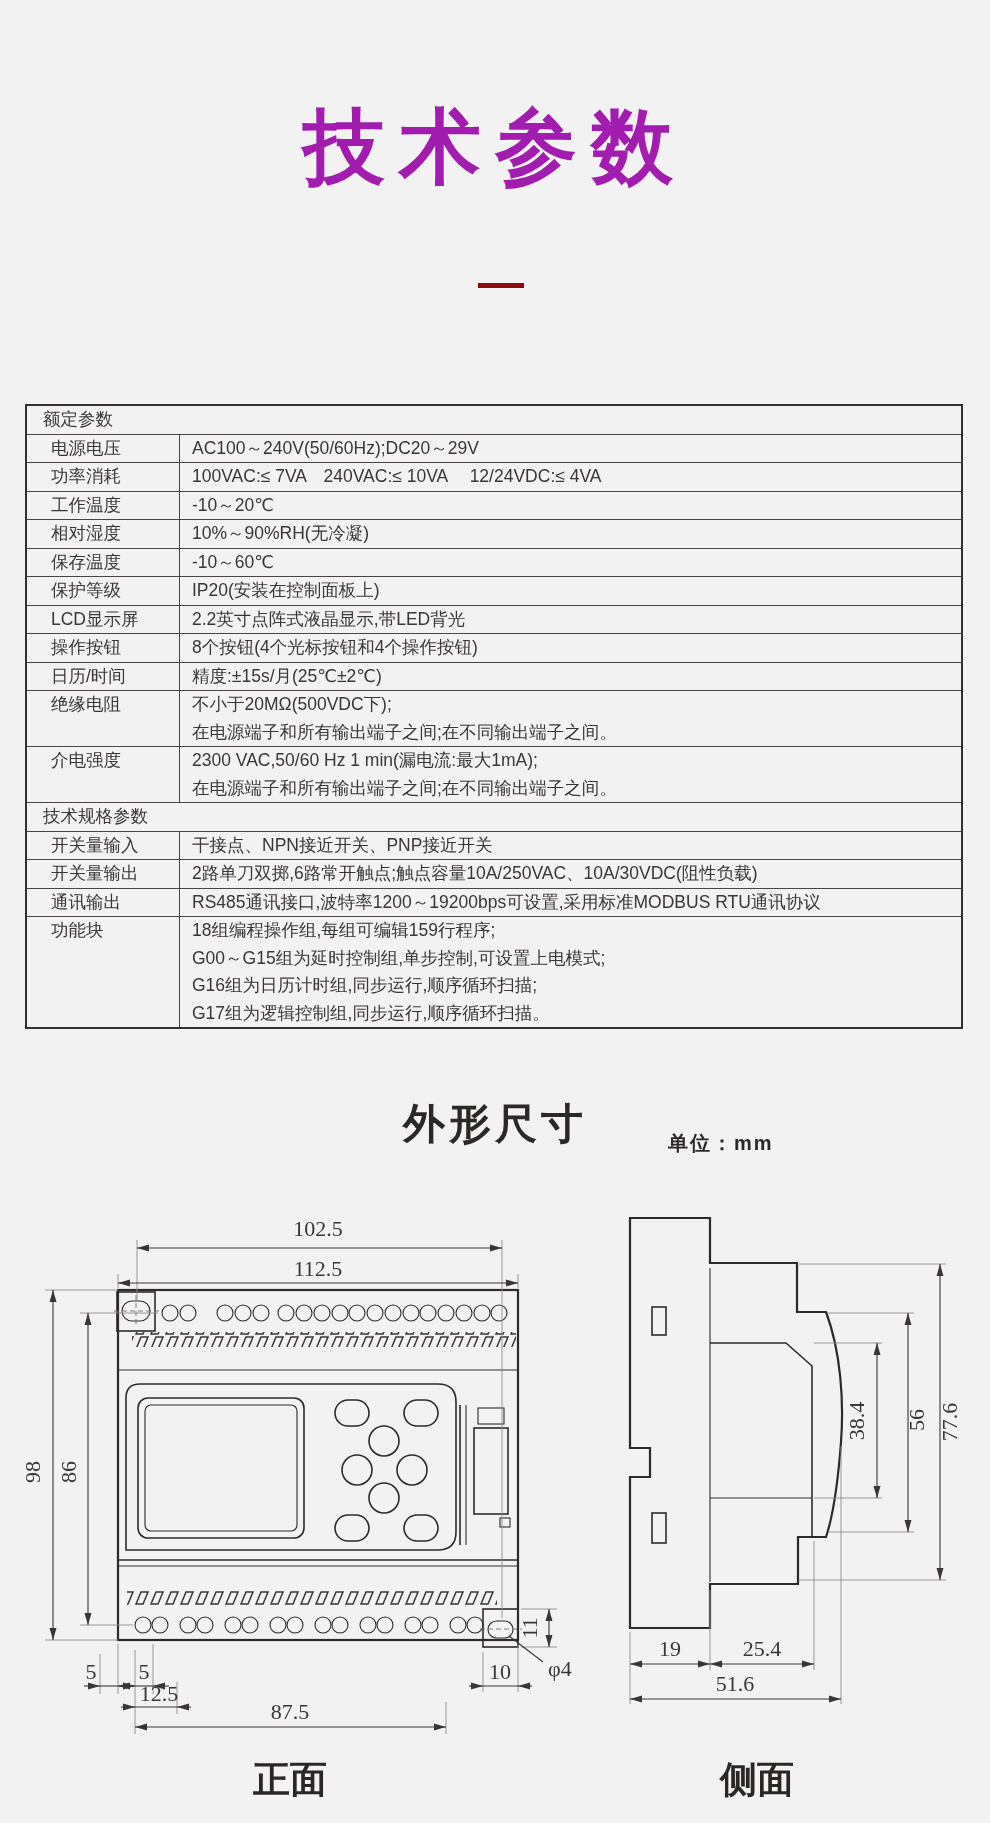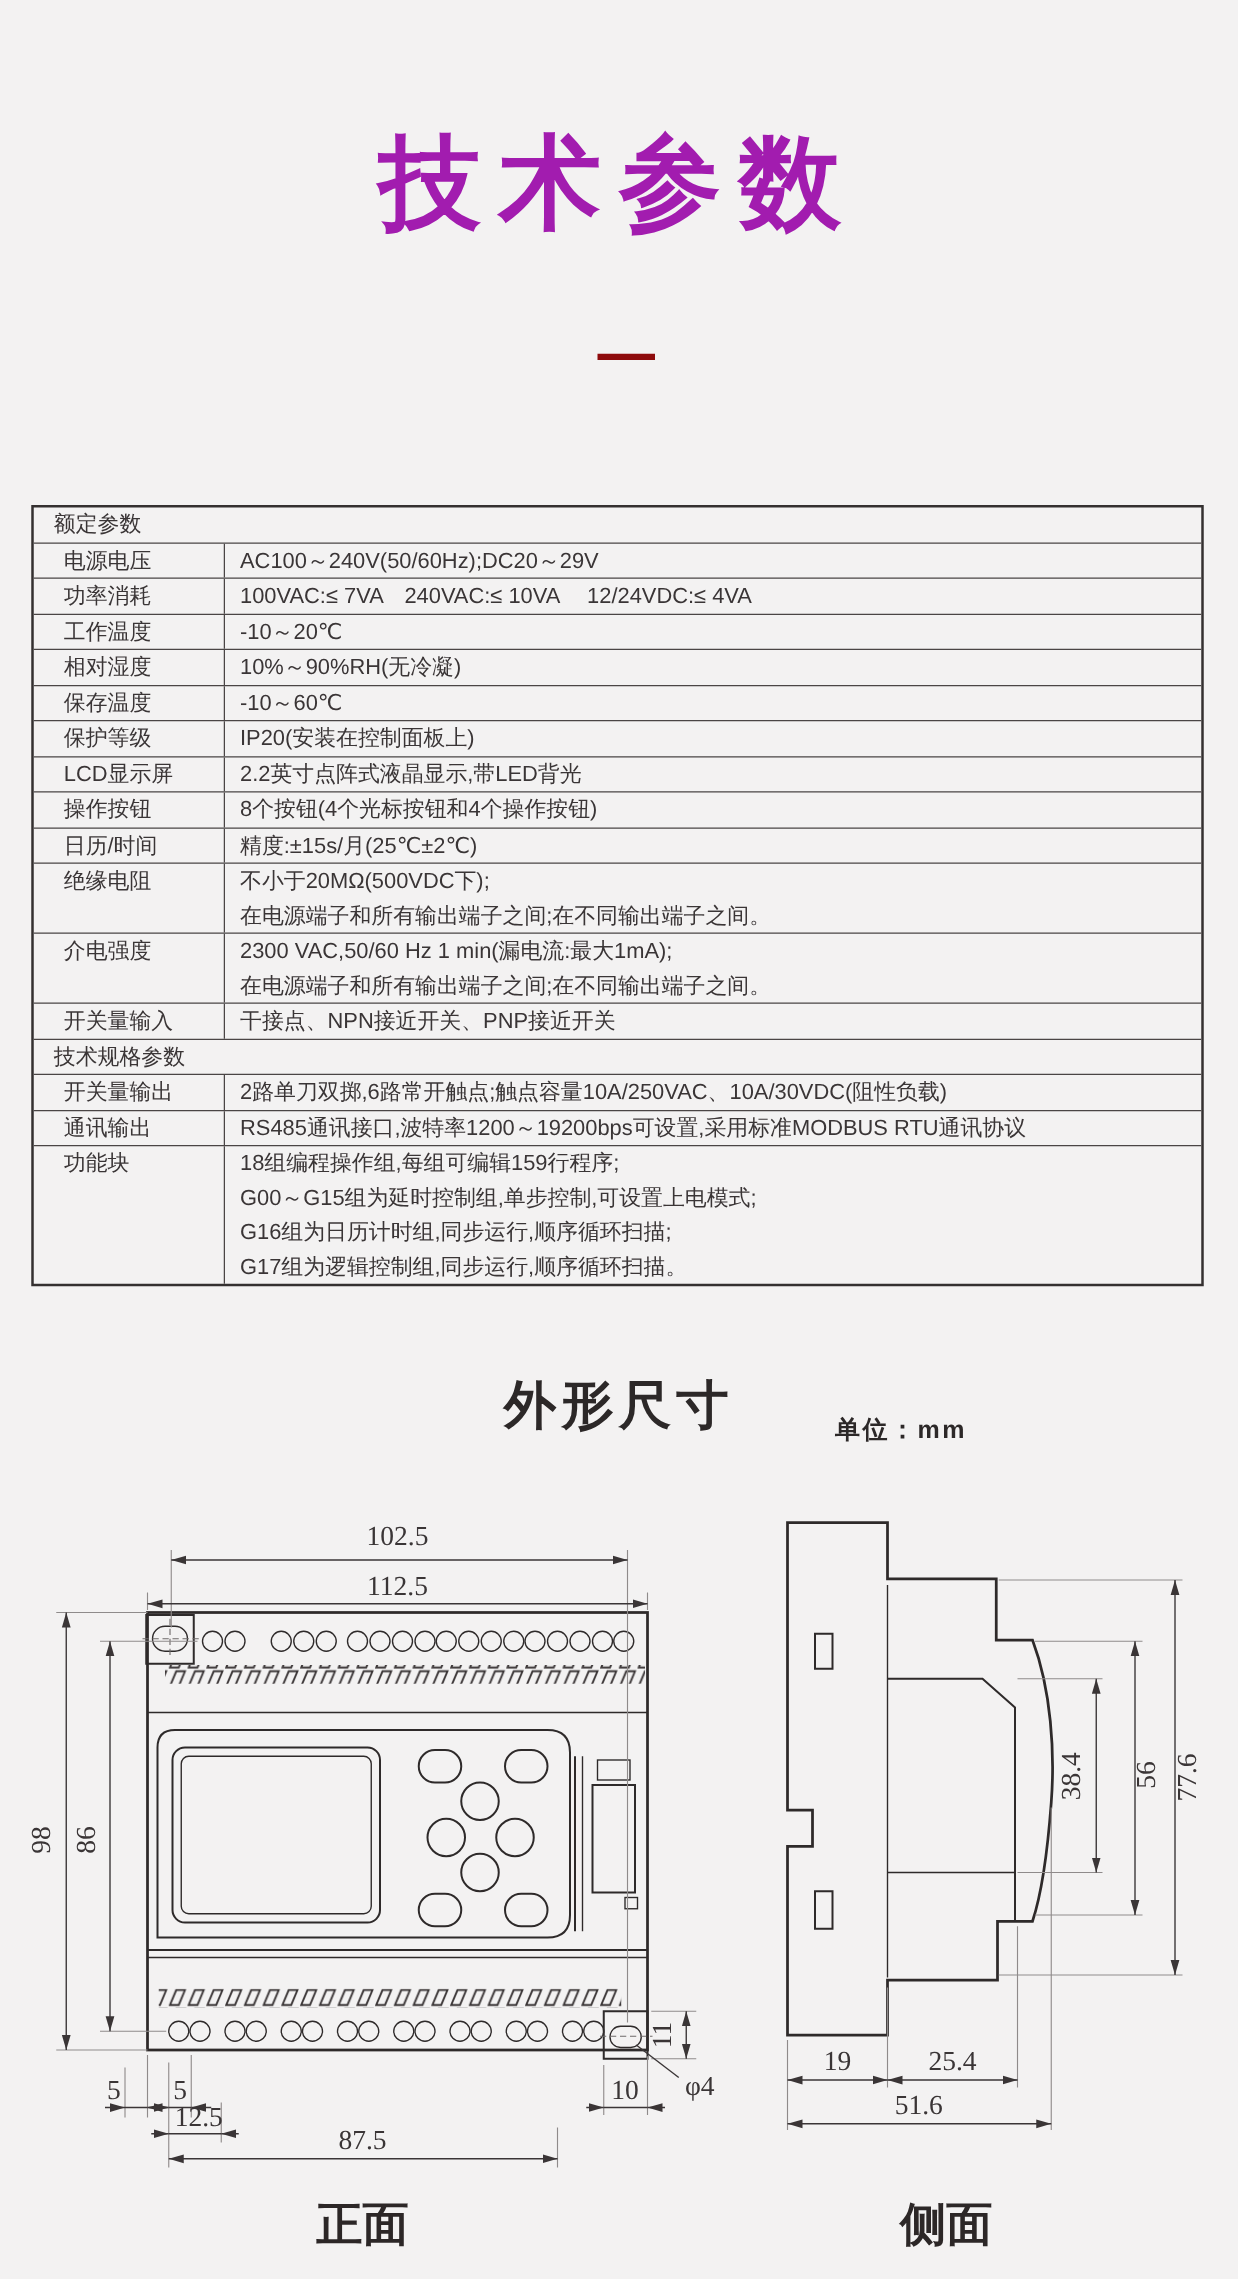--- a/index.html
+++ b/index.html
@@ -123,28 +123,28 @@
     </div>
   </div>
   <div class="trow">
     <div class="cell lab">介电强度</div>
     <div class="cell val">
       <div>2300 VAC,50/60 Hz 1 min(漏电流:最大1mA);</div>
       <div>在电源端子和所有输出端子之间;在不同输出端子之间。</div>
     </div>
   </div>
   <div class="trow">
+      <div class="cell full">技术规格参数</div>
+    </div>
+  <div class="trow">
     <div class="cell lab">开关量输入</div>
     <div class="cell val">
         <div>干接点、NPN接近开关、PNP接近开关</div>
       </div>
   </div>
-  <div class="trow">
-      <div class="cell full">技术规格参数</div>
-    </div>
   <div class="trow">
     <div class="cell lab">开关量输出</div>
     <div class="cell val">
         <div>2路单刀双掷,6路常开触点;触点容量10A/250VAC、10A/30VDC(阻性负载)</div>
       </div>
   </div>
   <div class="trow">
     <div class="cell lab">通讯输出</div>
     <div class="cell val">
         <div>RS485通讯接口,波特率1200～19200bps可设置,采用标准MODBUS RTU通讯协议</div>

